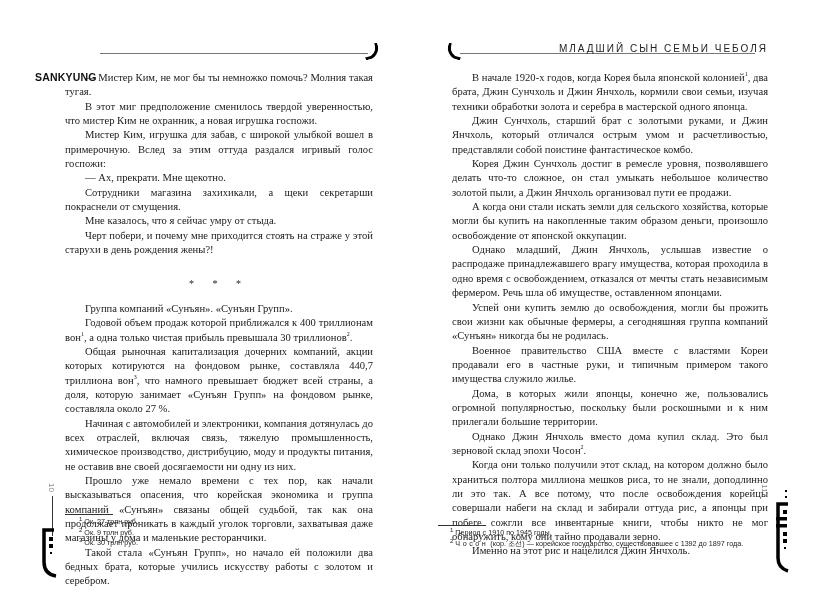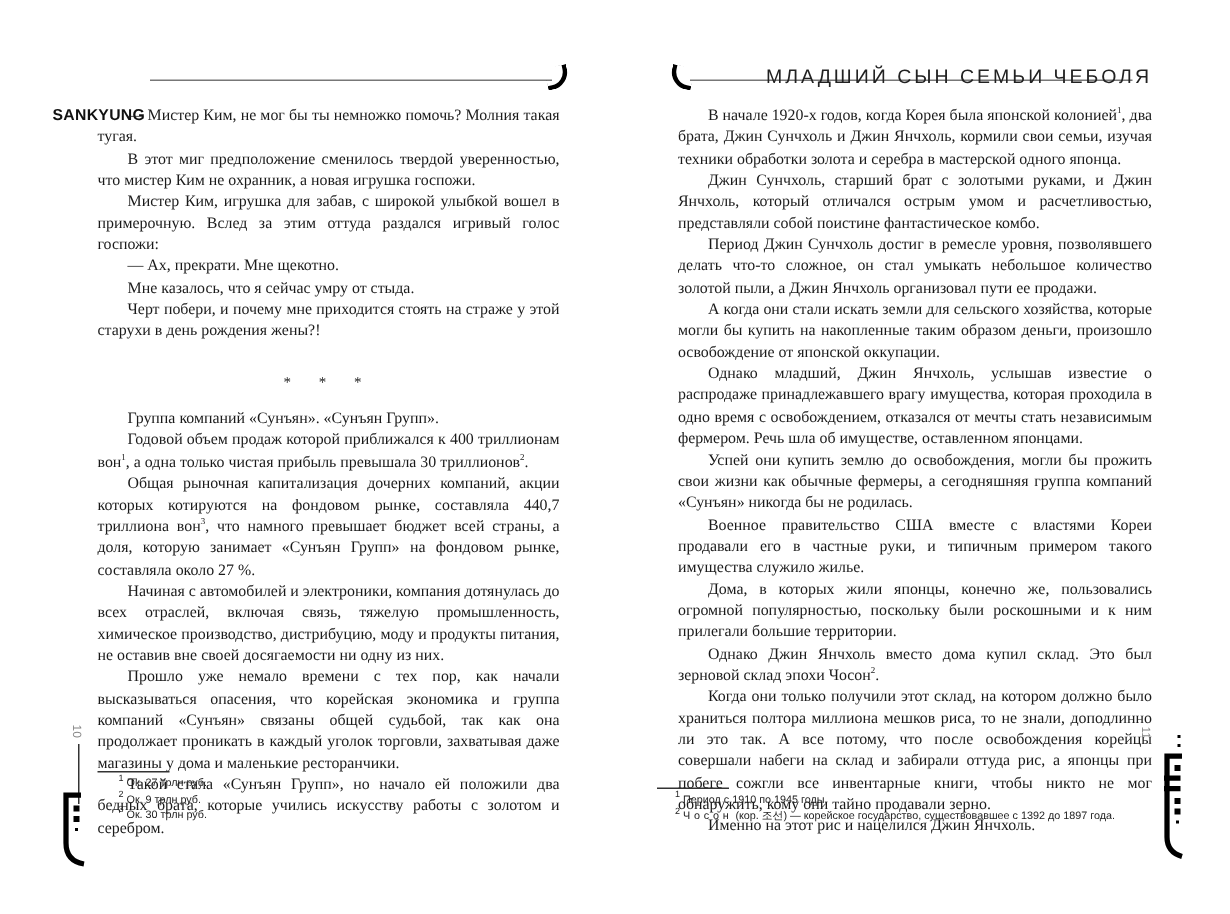--- a/index.html
+++ b/index.html
@@ -7,21 +7,21 @@
   .page { position:absolute; top:0; height:609px; }
   .page-left { left:0; width:410px; }
   .page-right { left:410px; width:410px; }
 
   .hdr-brand { position:absolute; left:35px; top:46px; font-family:"Liberation Sans","DejaVu Sans",sans-serif; font-weight:bold; font-size:10.5px; letter-spacing:0.2px; color:#111;margin-top:25px; }
   .hdr-line-left { position:absolute; left:100px; top:53px; width:268px; height:1px; background:#777; }
   .hook-left { position:absolute; left:364px; top:44px; width:12px; height:12px; border-right:3px solid #000; border-bottom:3px solid #000; border-bottom-right-radius:12px; transform:rotate(-12deg); border-top:none; border-left:none; }
 
   .hook-right { position:absolute; left:37px; top:44px; width:12px; height:12px; border-left:3px solid #000; border-bottom:3px solid #000; border-bottom-left-radius:12px; transform:rotate(12deg); }
   .hdr-line-right { position:absolute; left:50px; top:53px; width:295px; height:1px; background:#777; }
-  .hdr-title { position:absolute; right:52px; top:43px; font-family:"Liberation Sans","DejaVu Sans",sans-serif; font-size:13px; letter-spacing:2px; color:#222; }
+  .hdr-title { position:absolute; right:52px; top:43px; font-family:"Liberation Sans","DejaVu Sans",sans-serif; font-size:10px; letter-spacing:2px; color:#222; }
 
   .body-text { position:absolute; font-size:10.6px; line-height:14.35px; text-align:justify; }
   .page-left .body-text { left:65px; top:71px; width:308px; }
   .page-right .body-text { left:42px; top:71px; width:316px; }
   .body-text p { margin:0; text-indent:20px; }
   .stars { text-align:center !important; text-indent:0 !important; margin:20px 0 10px 0 !important; letter-spacing:8px; font-size:10px; }
   sup { font-size:6px; vertical-align:super; line-height:0; }
 
   .fn-rule { position:absolute; width:48px; height:1px; background:#333; }
   .footnotes { position:absolute; font-family:"Liberation Sans","DejaVu Sans",sans-serif; font-size:7.2px; line-height:10.5px; color:#222; }
@@ -45,20 +45,21 @@
 <div class="page page-left">
   <div class="hdr-brand">SANKYUNG</div>
   <div class="hdr-line-left"></div>
   <div class="hook-left"></div>
 
   <div class="body-text">
     <p>— Мистер Ким, не мог бы ты немножко помочь? Молния такая тугая.</p>
     <p>В этот миг предположение сменилось твердой уверенностью, что мистер Ким не охранник, а новая игрушка госпожи.</p>
     <p>Мистер Ким, игрушка для забав, с широкой улыбкой вошел в примерочную. Вслед за этим оттуда раздался игривый голос госпожи:</p>
     <p>— Ах, прекрати. Мне щекотно.</p>
+    <p>Сотрудники магазина захихикали, а щеки секретарши покраснели от смущения.</p>
     <p>Мне казалось, что я сейчас умру от стыда.</p>
     <p>Черт побери, и почему мне приходится стоять на страже у этой старухи в день рождения жены?!</p>
     <p class="stars">* * *</p>
     <p><span>Группа компаний «Сунъян». «Сунъян Групп».</span></p>
     <p><span>Годовой объем продаж которой приближался к 400 триллионам вон</span><sup>1</sup><span>, а одна только чистая прибыль превышала 30 триллионов</span><sup>2</sup><span>.</span></p>
     <p><span>Общая рыночная капитализация дочерних компаний, акции которых котируются на фондовом рынке, составляла 440,7 триллиона вон</span><sup>3</sup><span>, что намного превышает бюджет всей страны, а доля, которую занимает «Сунъян Групп» на фондовом рынке, составляла около 27 %.</span></p>
     <p>Начиная с автомобилей и электроники, компания дотянулась до всех отраслей, включая связь, тяжелую промышленность, химическое производство, дистрибуцию, моду и продукты питания, не оставив вне своей досягаемости ни одну из них.</p>
     <p>Прошло уже немало времени с тех пор, как начали высказываться опасения, что корейская экономика и группа компаний «Сунъян» связаны общей судьбой, так как она продолжает проникать в каждый уголок торговли, захватывая даже магазины у дома и маленькие ресторанчики.</p>
     <p>Такой стала «Сунъян Групп», но начало ей положили два бедных брата, которые учились искусству работы с золотом и серебром.</p>
   </div>
@@ -81,21 +82,21 @@
 </div>
 
 <div class="page page-right">
   <div class="hook-right"></div>
   <div class="hdr-line-right"></div>
   <div class="hdr-title">МЛАДШИЙ СЫН СЕМЬИ ЧЕБОЛЯ</div>
 
   <div class="body-text">
     <p><span>В начале 1920-х годов, когда Корея была японской колонией</span><sup>1</sup><span>, два брата, Джин Сунчхоль и Джин Янчхоль, кормили свои семьи, изучая техники обработки золота и серебра в мастерской одного японца.</span></p>
     <p>Джин Сунчхоль, старший брат с золотыми руками, и Джин Янчхоль, который отличался острым умом и расчетливостью, представляли собой поистине фантастическое комбо.</p>
-    <p>Период Джин Сунчхоль достиг в ремесле уровня, позволявшего делать что-то сложное, он стал умыкать небольшое количество золотой пыли, а Джин Янчхоль организовал пути ее продажи.</p>
+    <p>Корея Джин Сунчхоль достиг в ремесле уровня, позволявшего делать что-то сложное, он стал умыкать небольшое количество золотой пыли, а Джин Янчхоль организовал пути ее продажи.</p>
     <p>А когда они стали искать земли для сельского хозяйства, которые могли бы купить на накопленные таким образом деньги, произошло освобождение от японской оккупации.</p>
     <p>Однако младший, Джин Янчхоль, услышав известие о распродаже принадлежавшего врагу имущества, которая проходила в одно время с освобождением, отказался от мечты стать независимым фермером. Речь шла об имуществе, оставленном японцами.</p>
     <p>Успей они купить землю до освобождения, могли бы прожить свои жизни как обычные фермеры, а сегодняшняя группа компаний «Сунъян» никогда бы не родилась.</p>
     <p>Военное правительство США вместе с властями Кореи продавали его в частные руки, и типичным примером такого имущества служило жилье.</p>
     <p>Дома, в которых жили японцы, конечно же, пользовались огромной популярностью, поскольку были роскошными и к ним прилегали большие территории.</p>
     <p><span>Однако Джин Янчхоль вместо дома купил склад. Это был зерновой склад эпохи Чосон</span><sup>2</sup><span>.</span></p>
     <p>Когда они только получили этот склад, на котором должно было храниться полтора миллиона мешков риса, то не знали, доподлинно ли это так. А все потому, что после освобождения корейцы совершали набеги на склад и забирали оттуда рис, а японцы при побеге сожгли все инвентарные книги, чтобы никто не мог обнаружить, кому они тайно продавали зерно.</p>
     <p>Именно на этот рис и нацелился Джин Янчхоль.</p>
   </div>
 

